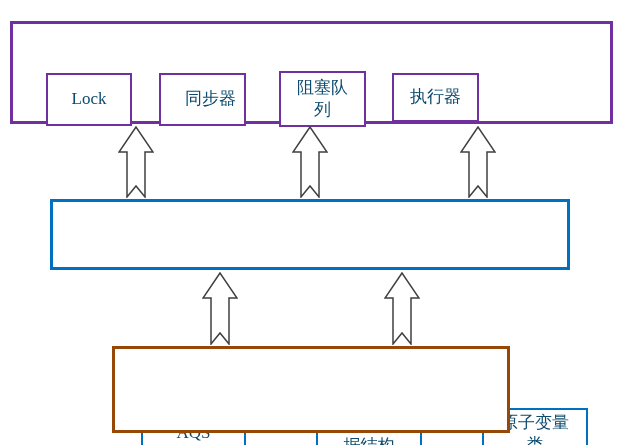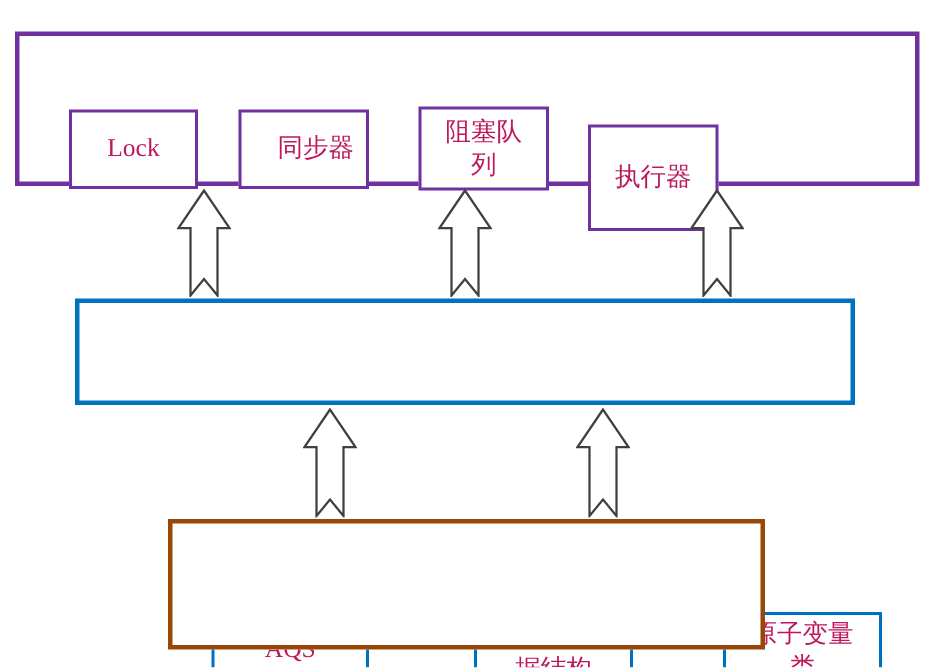--- a/index.html
+++ b/index.html
@@ -6,21 +6,21 @@
     margin: 0;
     padding: 0;
     background: #ffffff;
   }
   .stage {
     position: relative;
     width: 623px;
     height: 445px;
     background: #ffffff;
     font-family: "Liberation Serif", "DejaVu Serif", serif;
-    color: #be185d;
+    color: #0c4a6e;
     overflow: hidden;
   }
   .layer {
     position: absolute;
     background: #ffffff;
     box-sizing: border-box;
   }
   .layer.top    { left: 10px;  top: 21px;  width: 603px; height: 103px; border: 3px solid #7030A0; }
   .layer.middle { left: 50px;  top: 199px; width: 520px; height: 71px;  border: 3px solid #0070C0; }
   .layer.bottom { left: 112px; top: 346px; width: 398px; height: 87px;  border: 3px solid #974706; }
@@ -37,21 +37,21 @@
     line-height: 1.3;
     white-space: pre-line;
   }
   .node.p { border: 2px solid #7030A0; }
   .node.b { border: 2px solid #0070C0; }
 
   
   .n-lock  { left: 33px;  top: 49px; width: 86px; height: 53px; }
   .n-sync  { left: 146px; top: 49px; width: 87px; height: 53px; padding-left: 16px; }
   .n-bq    { left: 266px; top: 47px; width: 87px; height: 56px; text-align: center; }
-  .n-exec  { left: 379px; top: 49px; width: 87px; height: 71px; margin-top: 10px; }
+  .n-exec  { left: 379px; top: 49px; width: 87px; height: 49px; }
   .n-cc    { left: 499px; top: 47px; width: 88px; height: 56px; }
 
   
   .n-aqs   { left: 88px;  top: 209px; width: 105px; height: 44px; }
   .n-nbds  { left: 263px; top: 206px; width: 106px; height: 54px; }
   .n-atom  { left: 429px; top: 206px; width: 106px; height: 52px; }
 
   .arrow {
     position: absolute;
     width: 36px;

